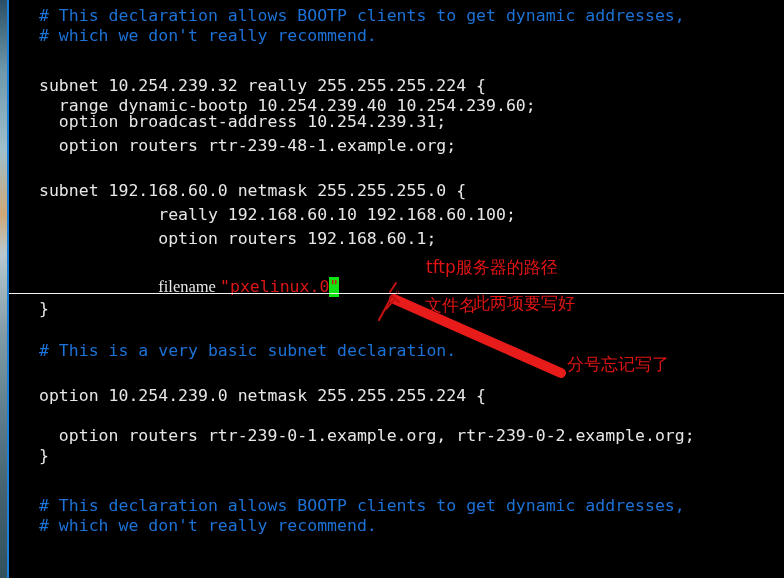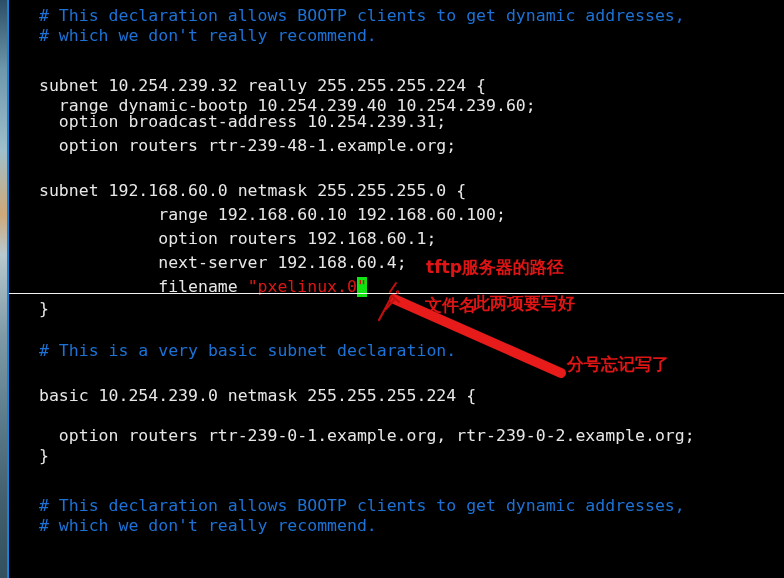--- a/index.html
+++ b/index.html
@@ -53,21 +53,21 @@
     white-space: pre;
     font-size: 16.5px;
     line-height: 20px;
     letter-spacing: 0px;
     font-family: "DejaVu Sans Mono", "Liberation Mono", monospace;
     margin-left: 28px;
   }
   .comment  { color: #1c72d6; }
   .code     { color: #e7e7e7; }
 
-  .underline-seg { text-decoration: underline; text-decoration-thickness: 1px; }
+  .underline-seg { text-decoration: underline; text-decoration-thickness: 1px; font-family: Liberation Serif, serif; }
   .red-seg  { color: #e01616; text-decoration: underline; text-decoration-thickness: 1px; }
 
   
   .cursor-block {
     display: inline-block;
     background: #12e312;
     color: #d80d0d;
     width: 10px;
     text-align: left;
   }
@@ -79,21 +79,21 @@
     width: 784px; height: 578px;
     pointer-events: none;
   }
   .cjk-note {
     position: absolute;
     color: #e01414;
     font-family: "DejaVu Sans", "Liberation Sans", sans-serif;
     font-size: 17px;
     line-height: 19px;
     white-space: pre;
-    font-weight: 700;
+    font-weight: 400;
   }
   .hairline {
     position: absolute;
     left: 9px;
     width: 775px;
     height: 1px;
     background: #f2f2f2;
   }
 </style>
 </head>
@@ -108,32 +108,31 @@
 
     <div class="line comment" style="top:6px"># This declaration allows BOOTP clients to get dynamic addresses,</div>
     <div class="line comment" style="top:26px"># which we don't really recommend.</div>
 
     <div class="line code" style="top:76px">subnet 10.254.239.32 really 255.255.255.224 {</div>
     <div class="line code" style="top:96px">  range dynamic-bootp 10.254.239.40 10.254.239.60;</div>
     <div class="line code" style="top:112px">  option broadcast-address 10.254.239.31;</div>
     <div class="line code" style="top:136px">  option routers rtr-239-48-1.example.org;</div>
 
     <div class="line code" style="top:181px">subnet 192.168.60.0 netmask 255.255.255.0 {</div>
-    <div class="line code" style="top:205px">            range 192.168.60.10 192.168.60.100;</div>
+    <div class="line code" style="top:205px">            really 192.168.60.10 192.168.60.100;</div>
     <div class="line code" style="top:229px">            option routers 192.168.60.1;</div>
 
-    <div class="line code" style="top:253px"><span>            </span><span>next-server 192.168.60.4;</span></div>
 
     <div class="line code" style="top:277px"><span>            </span><span class="underline-seg">filename </span><span class="red-seg">"pxelinux.0</span><span class="cursor-block">"</span></div>
 
     <div class="line code" style="top:299px">}</div>
 
     <div class="line comment" style="top:341px"># This is a very basic subnet declaration.</div>
 
-    <div class="line code" style="top:386px">basic 10.254.239.0 netmask 255.255.255.224 {</div>
+    <div class="line code" style="top:386px">option 10.254.239.0 netmask 255.255.255.224 {</div>
     <div class="line code" style="top:426px">  option routers rtr-239-0-1.example.org, rtr-239-0-2.example.org;</div>
     <div class="line code" style="top:446px">}</div>
 
     <div class="line comment" style="top:496px"># This declaration allows BOOTP clients to get dynamic addresses,</div>
     <div class="line comment" style="top:516px"># which we don't really recommend.</div>
 
   </div>
 
   <div id="annotations">
 

